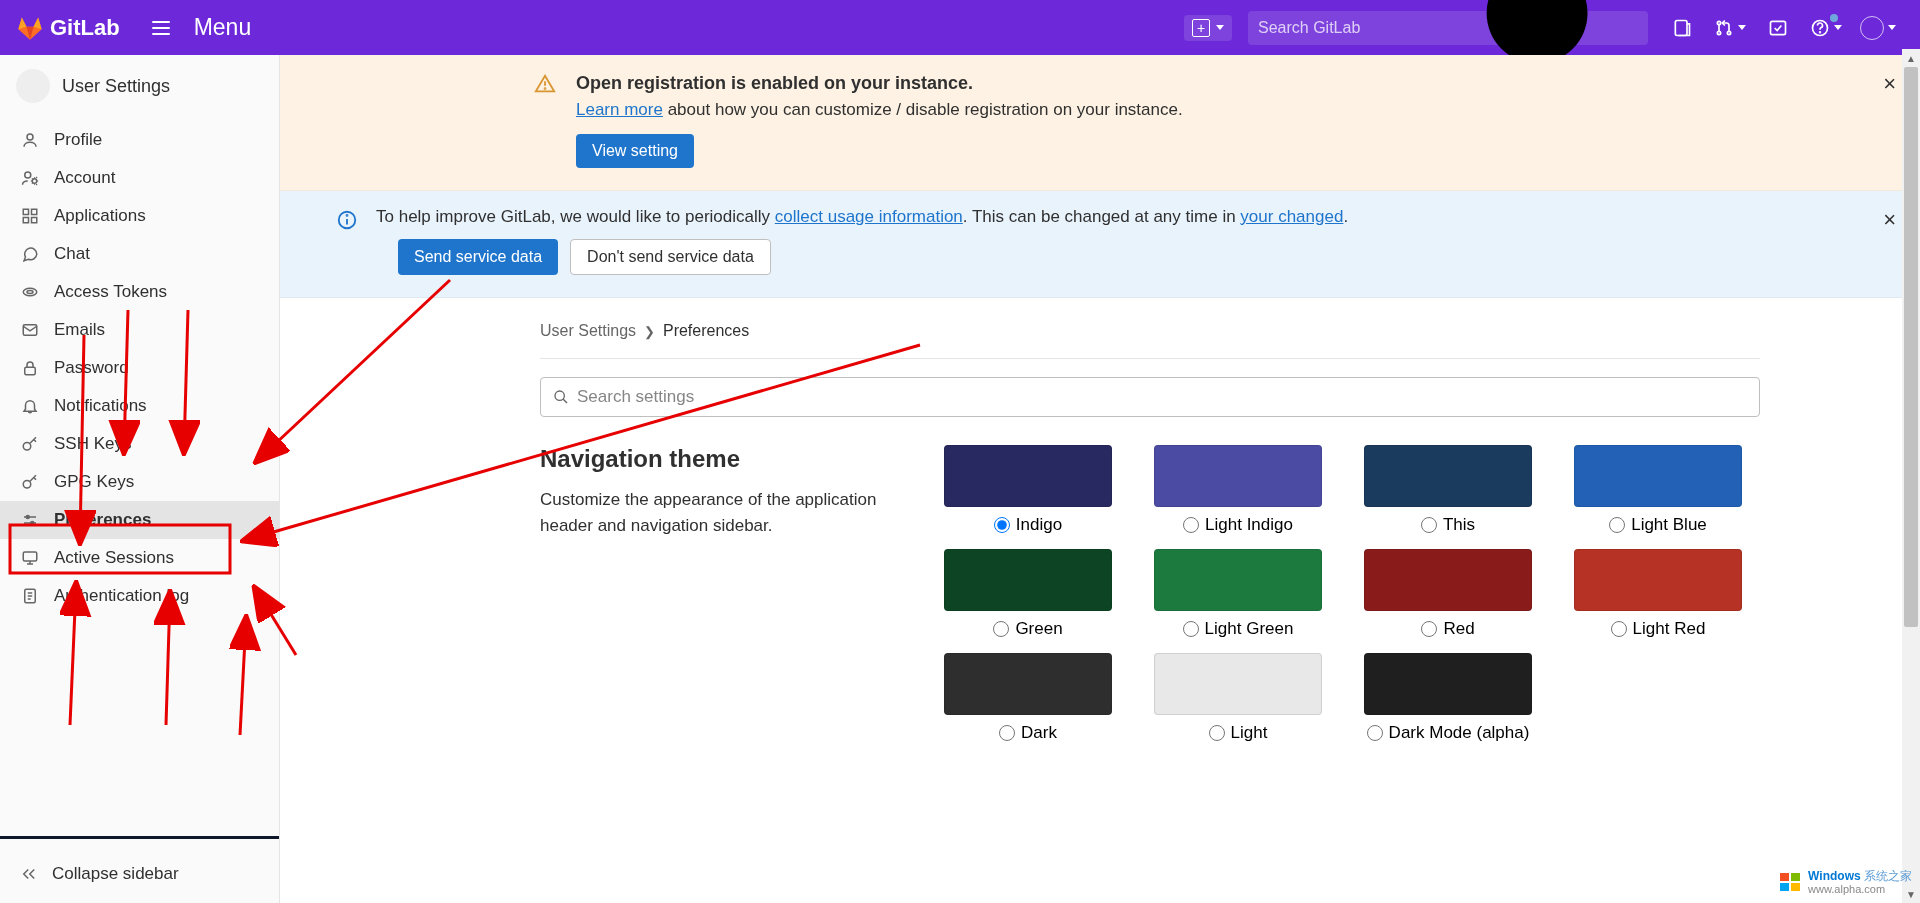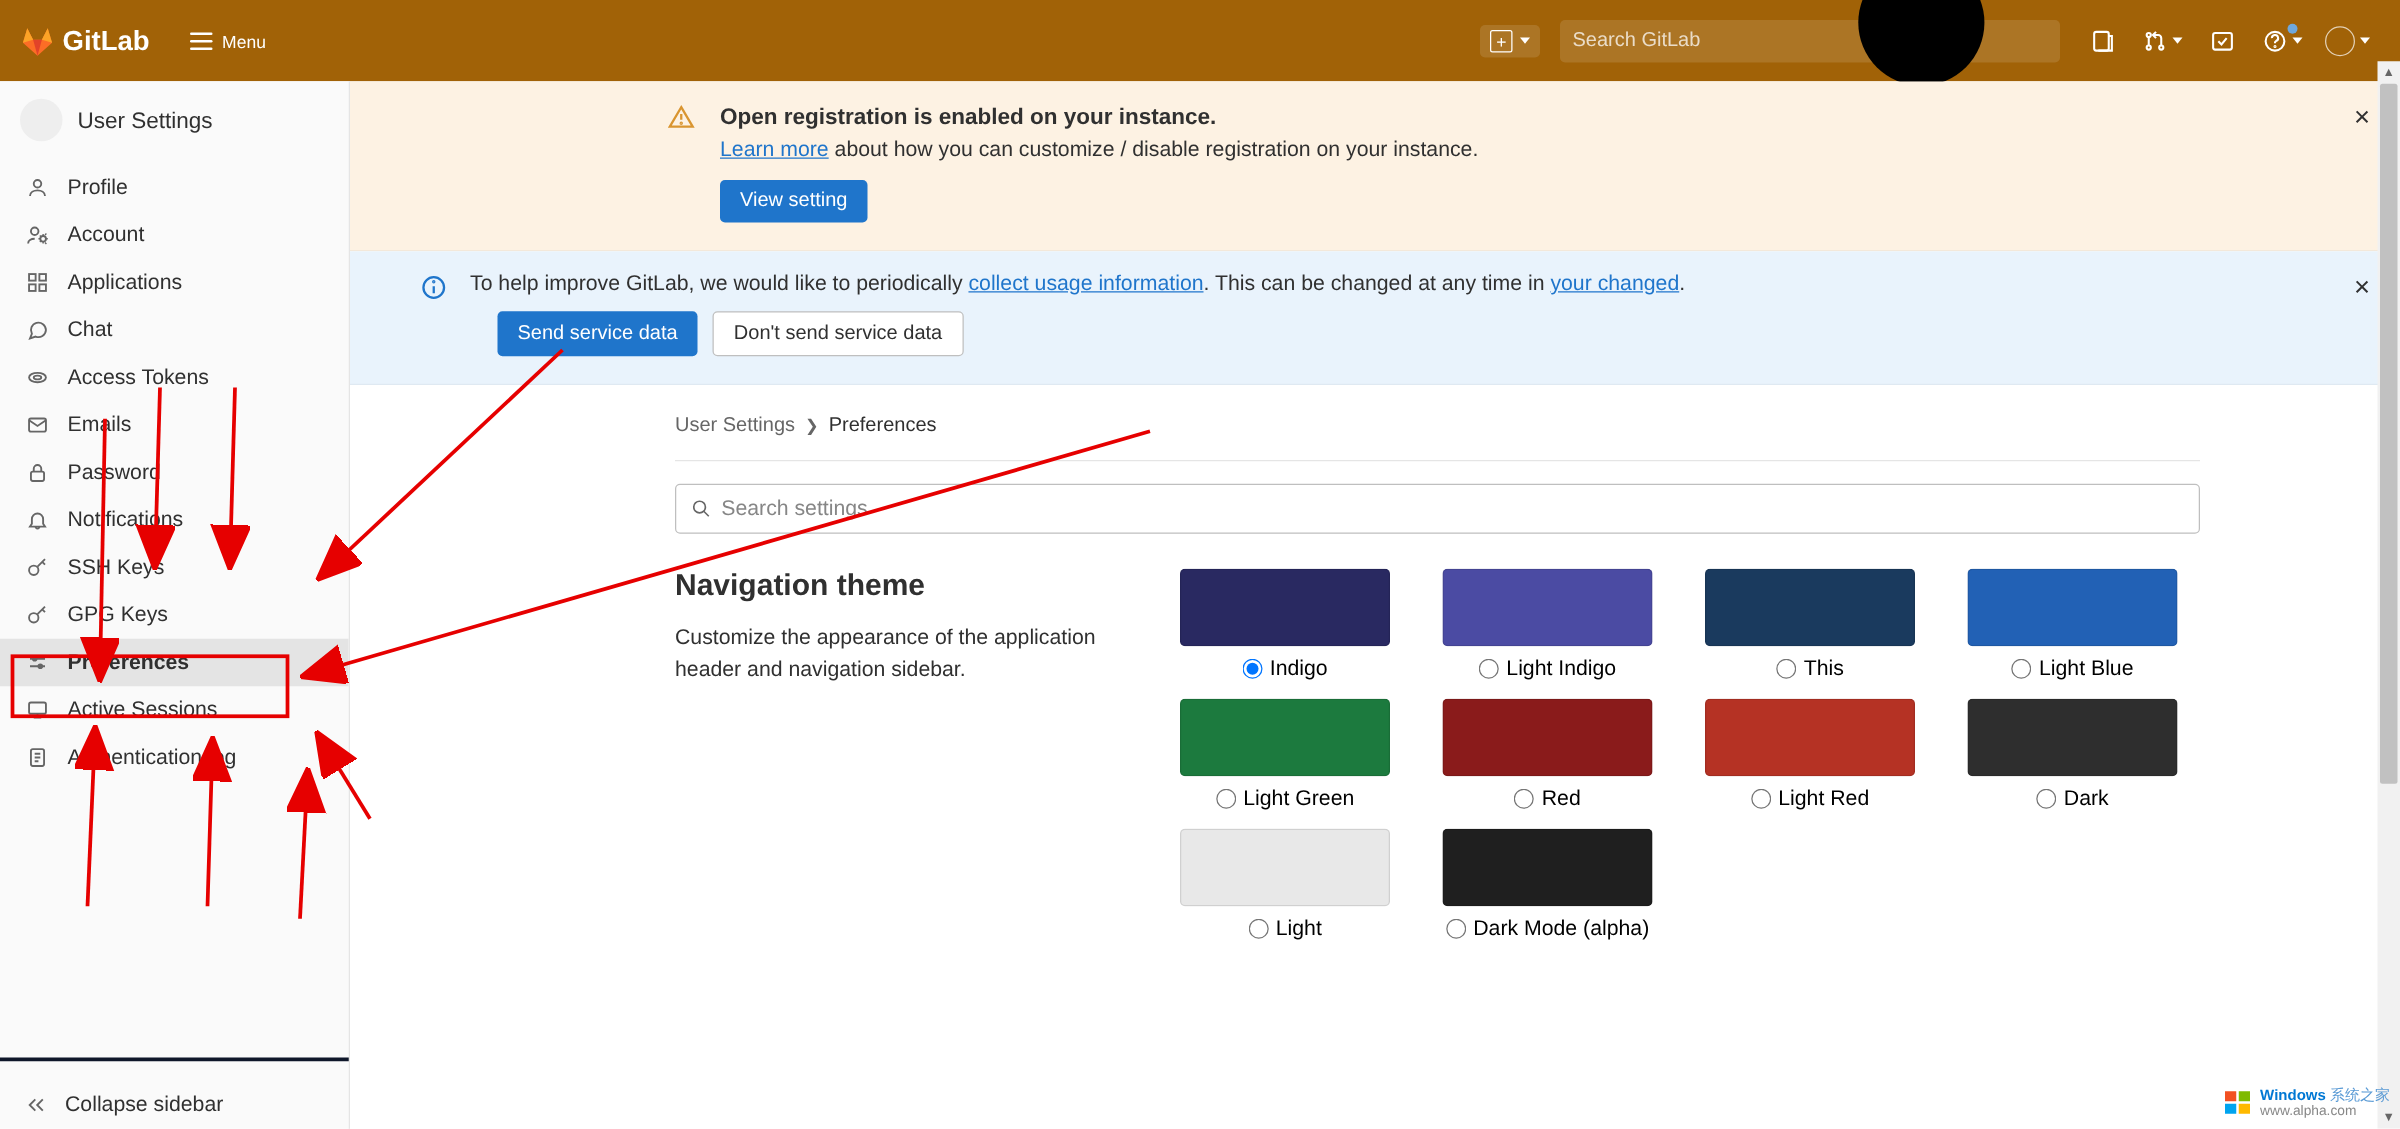--- a/index.html
+++ b/index.html
@@ -1,22 +1,22 @@
 <!DOCTYPE html>
 <html><head>
 <meta charset="utf-8">
 <style>
 * { margin:0; padding:0; box-sizing:border-box; font-family:"Segoe UI",-apple-system,BlinkMacSystemFont,sans-serif; }
 body { background:#fff; overflow:hidden; width:1920px; height:903px; position:relative; }
 
 
-.topnav { height:65px; background:#a16207; display:flex; align-items:center; padding:0 16px; color:#fff; }
+.topnav { height:55px; background:#6d28d9; display:flex; align-items:center; padding:0 16px; color:#fff; }
 .logo { width:28px; height:28px; display:flex; align-items:center; justify-content:center; margin-right:6px;}
 .brand { font-size:22px; font-weight:600; margin-right:24px;}
-.menu-btn { display:flex; align-items:center; gap:8px; cursor:pointer; font-size:14px; padding:4px 8px; border-radius:4px;}
+.menu-btn { display:flex; align-items:center; gap:24px; cursor:pointer; font-size:23px; padding:4px 8px; border-radius:4px;}
 .ham { width:18px; height:14px; display:flex; flex-direction:column; justify-content:space-between;}
 .ham span { height:2px; background:#fff; border-radius:1px;}
 .topspacer { flex:1;}
 .plus-dd { display:flex; align-items:center; background:rgba(255,255,255,.12); border-radius:4px; padding:4px 8px; margin-right:16px; cursor:pointer; gap:6px;}
 .plus-dd .plus { width:18px; height:18px; border:1px solid #fff; display:flex; align-items:center; justify-content:center; font-size:14px; border-radius:2px;}
 .chev { width:0; height:0; border-left:4px solid transparent; border-right:4px solid transparent; border-top:5px solid #fff;}
 .search-wrap { width:400px; height:34px; background:rgba(255,255,255,.12); border-radius:4px; display:flex; align-items:center; padding:0 10px; margin-right:12px;}
 .search-wrap input { flex:1; background:transparent; border:none; outline:none; color:#fff; font-size:16px;}
 .search-wrap input::placeholder { color:rgba(255,255,255,.75);}
 .topicon { width:44px; height:40px; display:flex; align-items:center; justify-content:center; cursor:pointer; border-radius:4px; position:relative;}
@@ -376,20 +376,27 @@
               <div class="swatch-lbl">
                 <input type="radio" name="navtheme" style="">
                 <span>This</span>
               </div>
             </label>
             <label class="swatch-wrap">
               <div class="swatch" style="background: rgb(34, 97, 181);"></div>
               <div class="swatch-lbl">
                 <input type="radio" name="navtheme" style="">
                 <span>Light Blue</span>
+              </div>
+            </label>
+            <label class="swatch-wrap">
+              <div class="swatch" style="background: rgb(13, 69, 36);"></div>
+              <div class="swatch-lbl">
+                <input type="radio" name="navtheme" style="">
+                <span>Green</span>
               </div>
             </label>
             <label class="swatch-wrap">
               <div class="swatch" style="background: rgb(28, 122, 62);"></div>
               <div class="swatch-lbl">
                 <input type="radio" name="navtheme" style="">
                 <span>Light Green</span>
               </div>
             </label>
             <label class="swatch-wrap">

